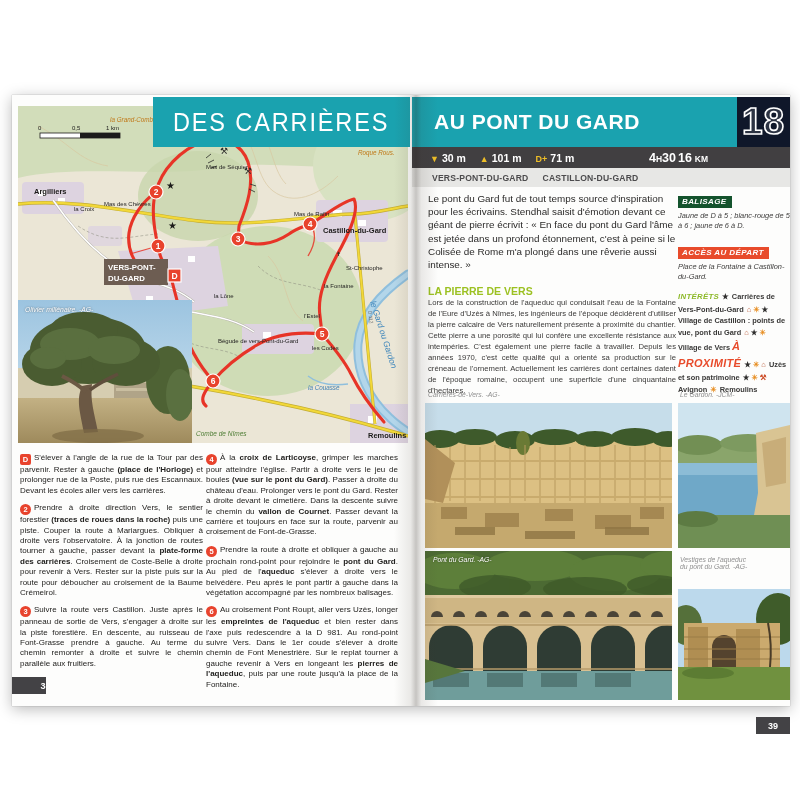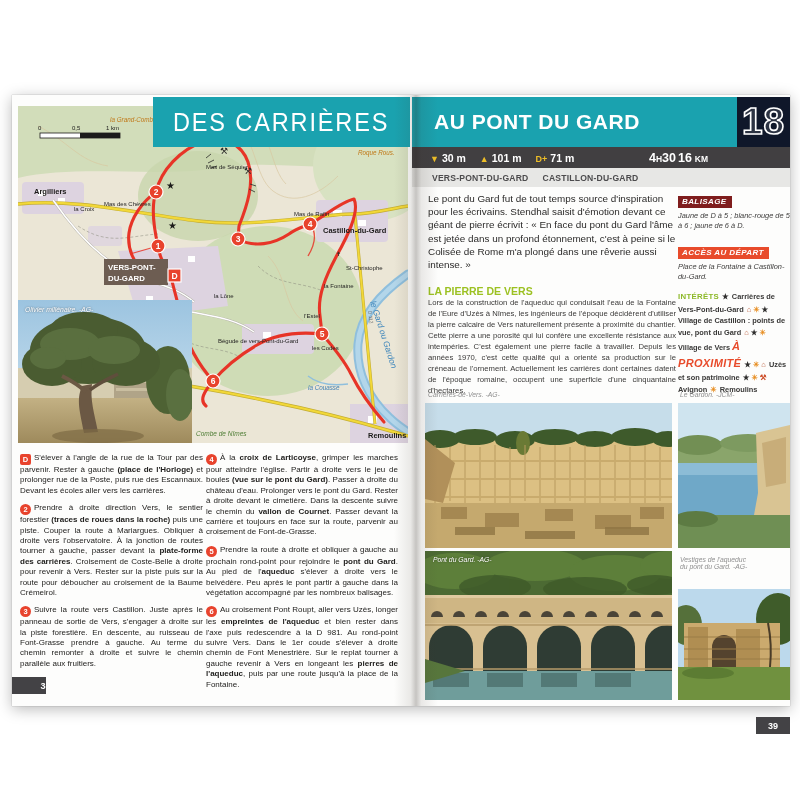--- a/index.html
+++ b/index.html
@@ -34,25 +34,25 @@
   #route-bar span{margin-right:14px;}
 
   
   #intro{position:absolute;left:416px;top:97px;width:250px;font-size:9.9px;line-height:1.33;color:#2b2a29;}
   #sec-title{position:absolute;left:416px;top:190px;font-size:10.5px;font-weight:800;color:#9cc122;}
   #sec-body{position:absolute;left:416px;top:203px;width:248px;font-size:7.7px;line-height:1.42;color:#3a3938;text-align:justify;}
 
   
   #sidebar{position:absolute;left:666px;top:95px;width:114px;}
   .side-lbl{display:inline-block;padding:1px 5px 2px 4px;font-size:8px;font-weight:800;font-style:italic;color:#fff;letter-spacing:.4px;}
-  .lbl-black{background:#7f1d1d;}
+  .lbl-black{background:#14532d;}
   .lbl-red{background:#e84b2b;}
   .side-txt{font-size:7.4px;font-style:italic;line-height:1.4;color:#3c3b3a;margin:3px 0 9px 0;}
   .int-flow{font-size:7.4px;font-weight:700;line-height:1.55;color:#3a3938;}
-  .int-label{color:#8db929;font-weight:800;font-size:7.8px;letter-spacing:.3px;}
+  .int-label{color:#8db929;font-weight:800;font-style:italic;font-size:7.8px;letter-spacing:.3px;}
   .prox-label{color:#e84b2b;font-weight:800;font-style:italic;font-size:11px;letter-spacing:.3px;}
   .mini-icon{font-size:7.5px;margin:0 1px;font-style:normal;}
   .ic-star{color:#2e2d2c;}
   .ic-flower{color:#e78c1e;}
   .ic-monument{color:#b5512e;}
   .ic-tools{color:#cc4a24;}
 
   
   .cap{position:absolute;font-size:6.8px;font-style:italic;color:#8f8f8f;}
   .cap-on-photo{position:absolute;font-size:6.8px;font-style:italic;color:#fff;text-shadow:0 0 2px rgba(0,0,0,.55);z-index:5;}

